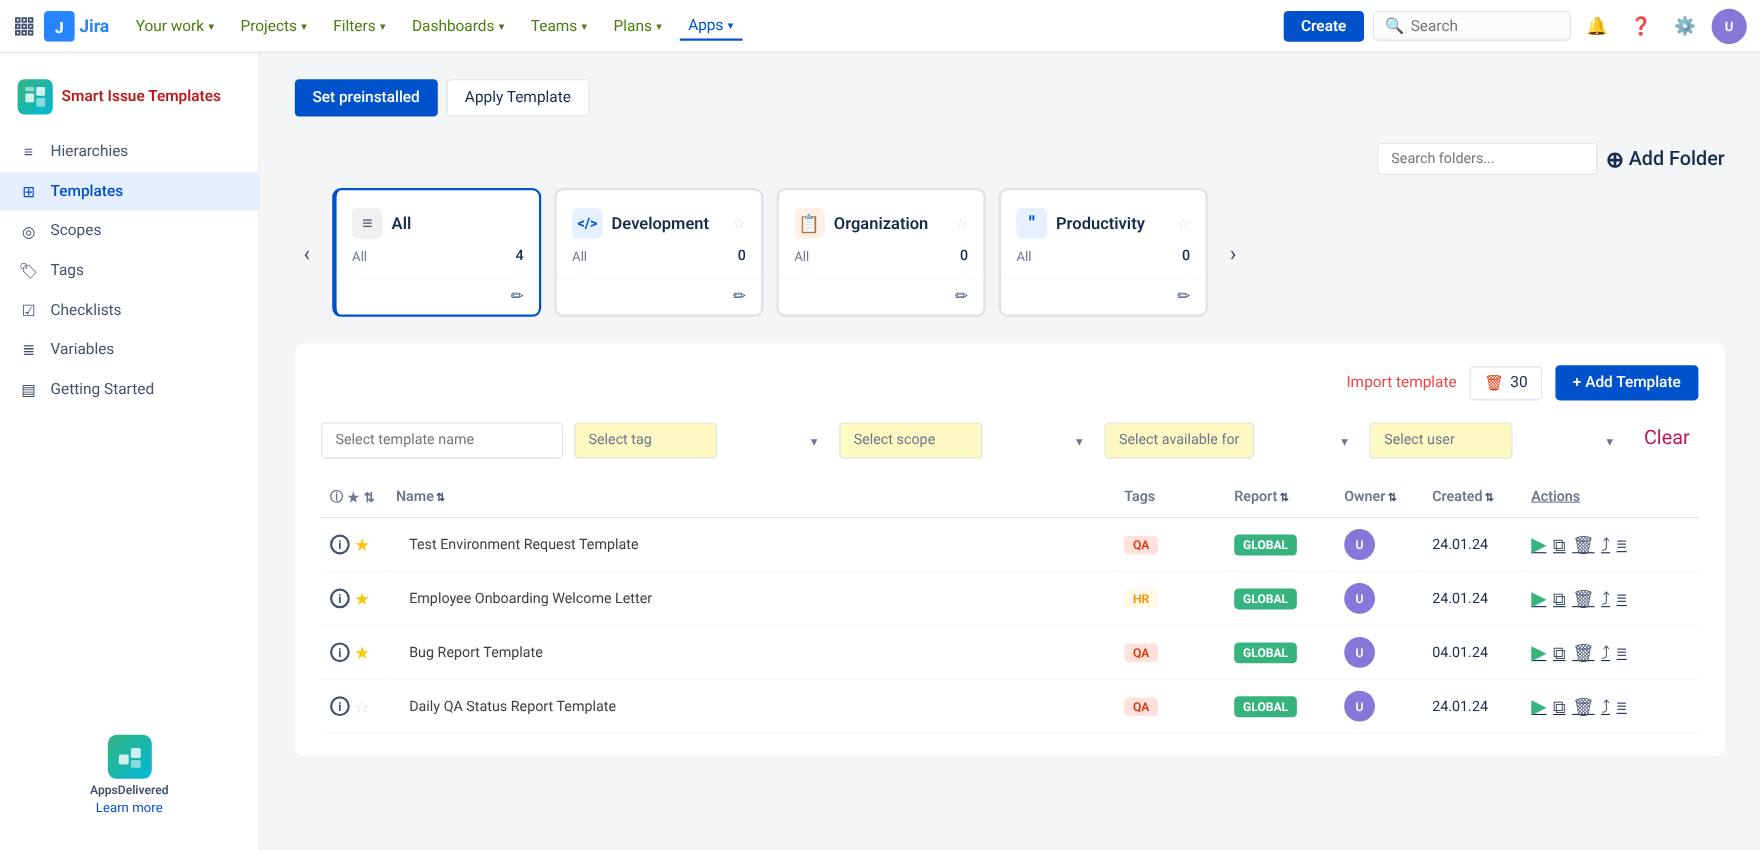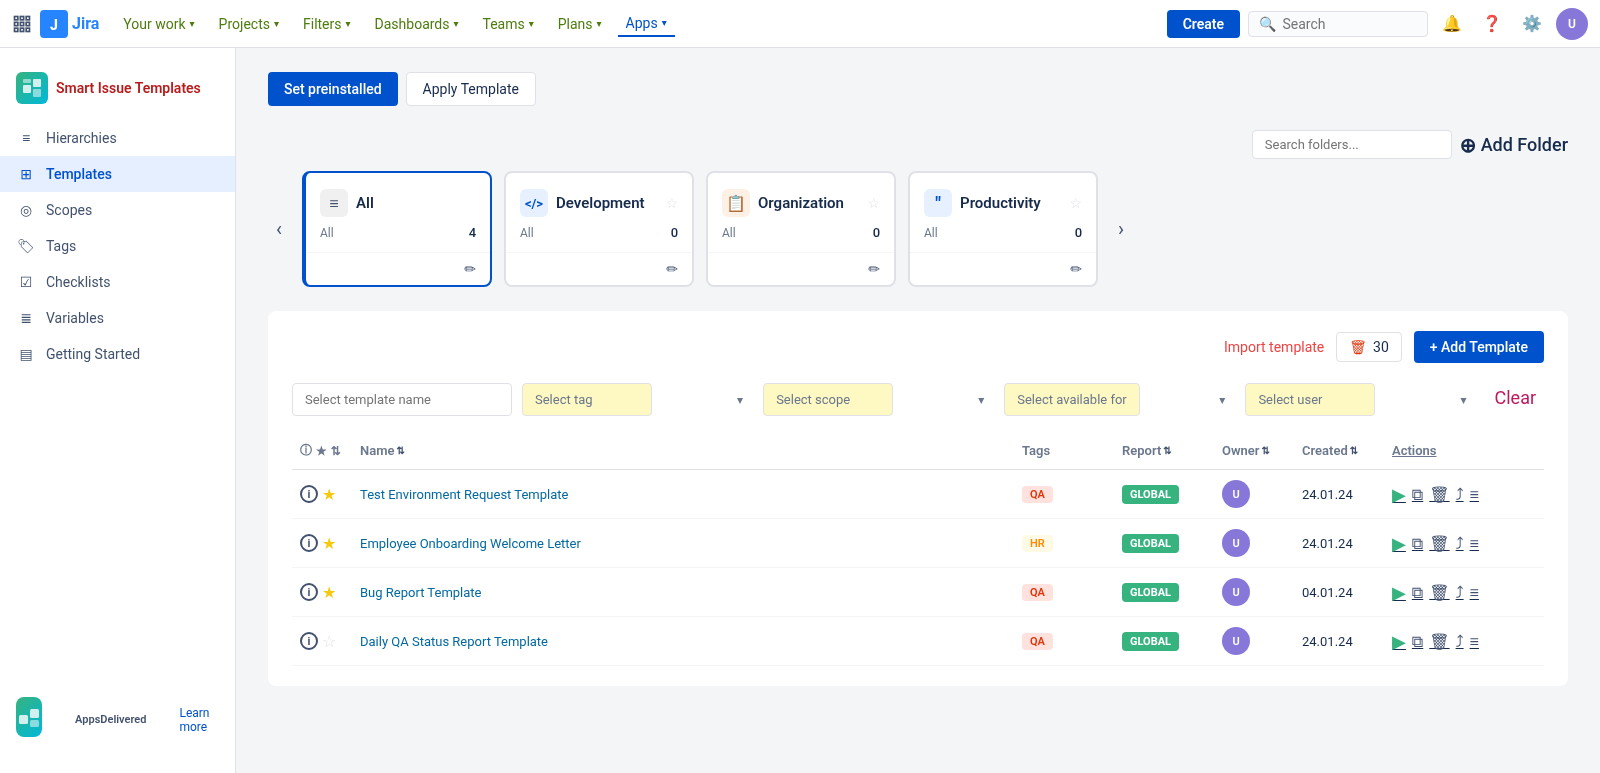--- a/index.html
+++ b/index.html
@@ -28,21 +28,21 @@
     .layout { display: flex; margin-top: 48px; height: calc(100vh - 48px); }
 
     
     .sidebar { width: 236px; background: #fff; border-right: 1px solid #dfe1e6; display: flex; flex-direction: column; padding: 16px 0; flex-shrink: 0; }
     .sidebar-brand { display: flex; align-items: center; gap: 8px; padding: 8px 16px 16px; }
     .sidebar-brand-icon { width: 32px; height: 32px; background: linear-gradient(135deg, #36b37e, #00b8d9); border-radius: 6px; display: flex; align-items: center; justify-content: center; color: #fff; font-size: 16px; }
     .sidebar-brand-text { font-size: 14px; font-weight: 600; color: #b91c1c; }
     .sidebar-item { display: flex; align-items: center; gap: 10px; padding: 8px 16px; cursor: pointer; font-size: 14px; color: #42526e; border-radius: 0; }
     .sidebar-item.active { background: #e6efff; color: #0052cc; font-weight: 500; }
     .sidebar-item-icon { width: 20px; height: 20px; display: flex; align-items: center; justify-content: center; font-size: 14px; }
-    .sidebar-bottom { margin-top: auto; display: flex; flex-direction: row; align-items: center; padding: 16px; gap: 33px; }
+    .sidebar-bottom { margin-top: auto; display: flex; flex-direction: column; align-items: center; padding: 16px; }
     .sidebar-bottom-icon { width: 40px; height: 40px; background: linear-gradient(135deg, #36b37e, #00b8d9); border-radius: 8px; display: flex; align-items: center; justify-content: center; color: #fff; font-size: 18px; margin-bottom: 4px; }
     .sidebar-bottom-label { font-size: 11px; color: #42526e; font-weight: 600; }
     .sidebar-bottom-link { font-size: 12px; color: #0052cc; cursor: pointer; margin-top: 2px; }
 
     
     .main { flex: 1; overflow-y: auto; padding: 24px 32px; background: #f4f5f7; }
     .main-header { display: flex; align-items: center; justify-content: space-between; margin-bottom: 24px; }
     .main-title { font-size: 24px; font-weight: 700; color: #172b4d; }
     .main-actions { display: flex; gap: 8px; }
     .btn-primary { background: #0052cc; color: #fff; border: none; border-radius: 4px; padding: 8px 16px; font-size: 14px; font-weight: 500; cursor: pointer; white-space: nowrap; }
@@ -101,21 +101,21 @@
     .col-scope { width: 100px; }
     .col-owner { width: 80px; }
     .col-created { width: 90px; }
     .col-actions { width: 160px; text-decoration: underline; }
 
     .row-icons { display: flex; align-items: center; gap: 4px; }
     .info-icon { width: 18px; height: 18px; border-radius: 50%; border: 2px solid #42526e; display: flex; align-items: center; justify-content: center; font-size: 11px; font-weight: 700; color: #42526e; }
     .star-filled { color: #f6c90e; font-size: 16px; cursor: pointer; }
     .star-empty { color: #dfe1e6; font-size: 16px; cursor: pointer; }
 
-    .template-link { color: #0369a1; text-decoration: none; cursor: pointer; font-size: 13px; }
+    .template-link { color: #404040; text-decoration: none; cursor: pointer; font-size: 13px; margin-left: 12px; }
 
     .tag-badge { display: inline-block; padding: 2px 8px; border-radius: 4px; font-size: 11px; font-weight: 600; }
     .tag-qa { background: #ffe2dd; color: #de350b; }
     .tag-hr { background: #fffae6; color: #ff8b00; }
 
     .scope-badge { display: inline-block; padding: 3px 8px; border-radius: 4px; font-size: 11px; font-weight: 700; color: #fff; background: #36b37e; }
 
     .owner-avatar { width: 28px; height: 28px; border-radius: 50%; background: #8777d9; display: flex; align-items: center; justify-content: center; color: #fff; font-size: 11px; font-weight: 600; overflow: hidden; }
 
     .action-icons { display: flex; align-items: center; gap: 6px; }

